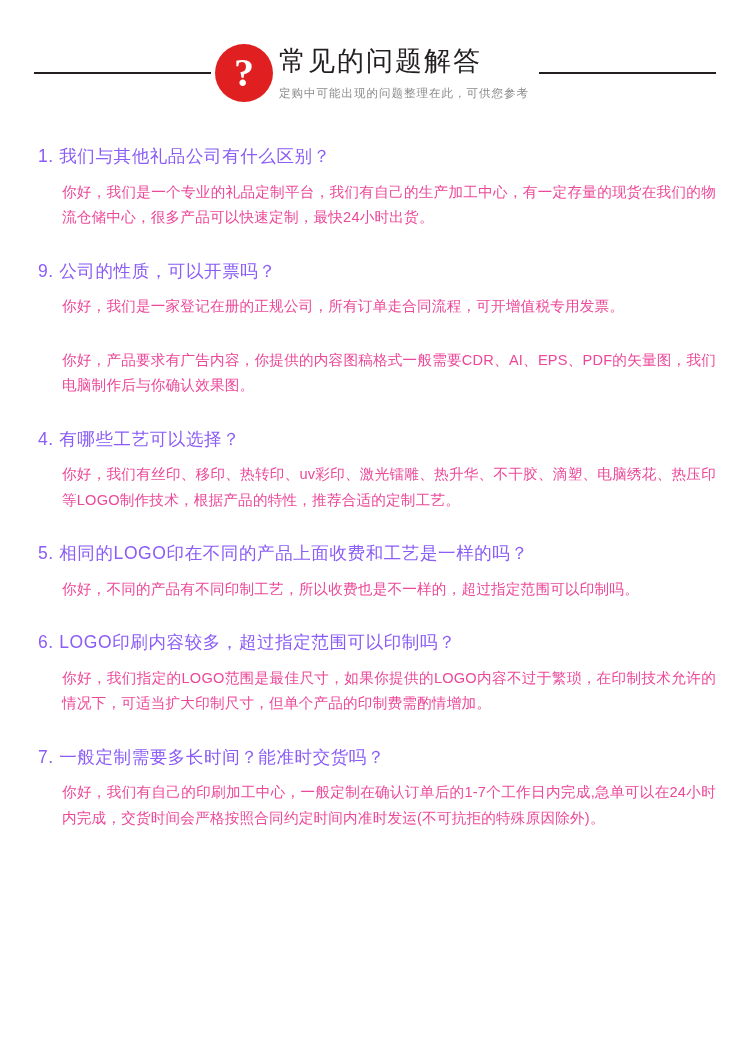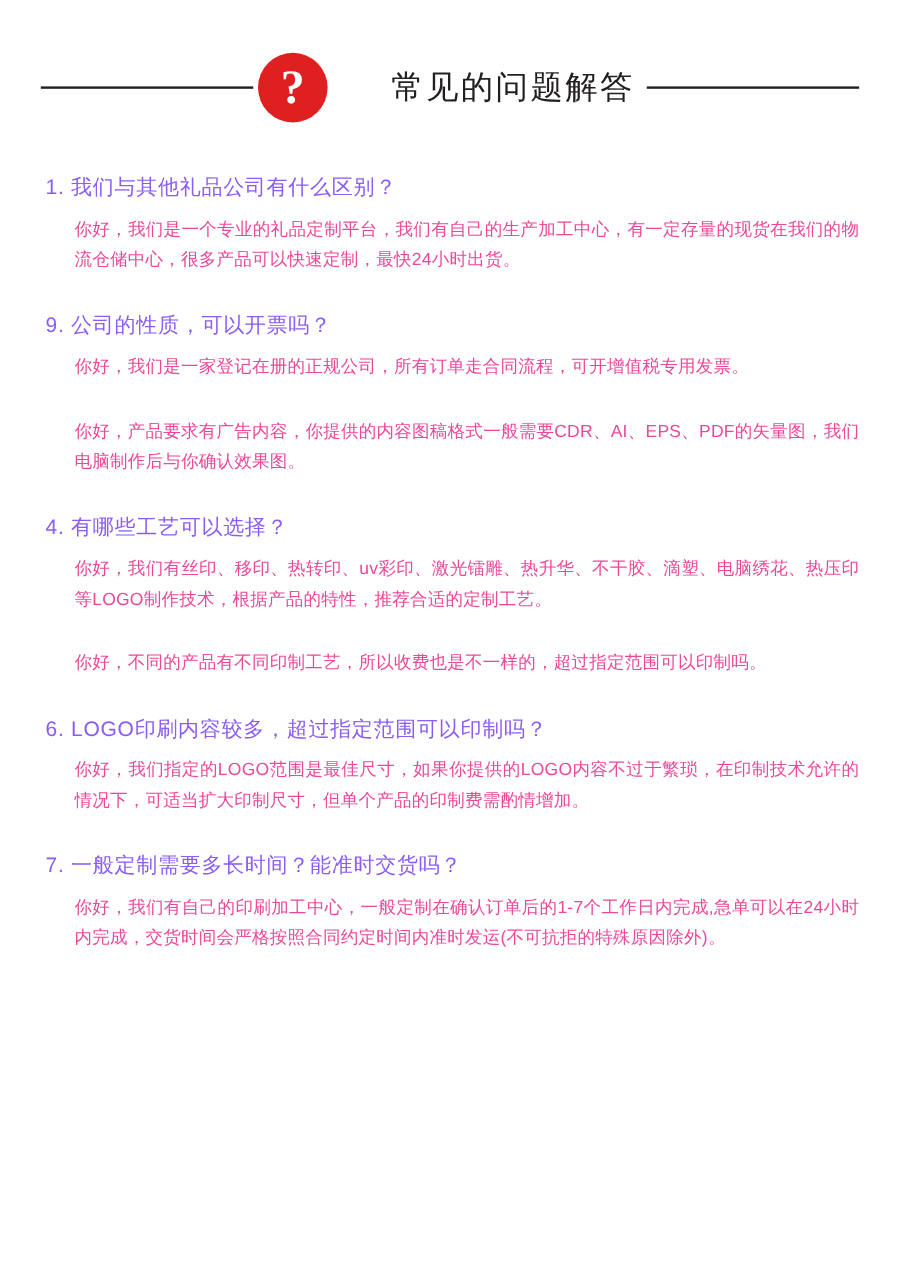--- a/index.html
+++ b/index.html
@@ -56,21 +56,21 @@
     justify-content: center;
     font-size: 40px;
     font-weight: bold;
     line-height: 1;
     font-family: "Liberation Serif", "DejaVu Serif", serif;
     flex: 0 0 auto;
   }
 
   .title-block {
     margin-left: 6px;
-    text-align: right;
+    text-align: left;
     min-width: 250px;
   }
   .title-main {
     font-size: 27px;
     letter-spacing: 2px;
     color: #231f20;
     line-height: 1.2;
     white-space: nowrap;
   }
   .title-sub {
@@ -113,20 +113,21 @@
 <body>
 
 <div class="page">
 
   <div class="header">
     <div class="rule left"></div>
     <div class="header-center">
       <div class="qmark">?</div>
       <div class="title-block">
         <div class="title-main">常见的问题解答</div>
+        <div class="title-sub">定购中可能出现的问题整理在此，可供您参考</div>
       </div>
     </div>
     <div class="rule right"></div>
   </div>
 
   <div class="faq-list">
 
     <div class="faq-item">
       <div class="faq-q">1. 我们与其他礼品公司有什么区别？</div>
       <div class="faq-a">你好，我们是一个专业的礼品定制平台，我们有自己的生产加工中心，有一定存量的现货在我们的物流仓储中心，很多产品可以快速定制，最快24小时出货。</div>
@@ -140,20 +141,21 @@
     <div class="faq-item">
       <div class="faq-a">你好，产品要求有广告内容，你提供的内容图稿格式一般需要CDR、AI、EPS、PDF的矢量图，我们电脑制作后与你确认效果图。</div>
     </div>
 
     <div class="faq-item">
       <div class="faq-q">4. 有哪些工艺可以选择？</div>
       <div class="faq-a">你好，我们有丝印、移印、热转印、uv彩印、激光镭雕、热升华、不干胶、滴塑、电脑绣花、热压印等LOGO制作技术，根据产品的特性，推荐合适的定制工艺。</div>
     </div>
 
     <div class="faq-item">
+      <div class="faq-q">5. 相同的LOGO印在不同的产品上面收费和工艺是一样的吗？</div>
       <div class="faq-a">你好，不同的产品有不同印制工艺，所以收费也是不一样的，超过指定范围可以印制吗。</div>
     </div>
 
     <div class="faq-item">
       <div class="faq-q">6. LOGO印刷内容较多，超过指定范围可以印制吗？</div>
       <div class="faq-a">你好，我们指定的LOGO范围是最佳尺寸，如果你提供的LOGO内容不过于繁琐，在印制技术允许的情况下，可适当扩大印制尺寸，但单个产品的印制费需酌情增加。</div>
     </div>
 
     <div class="faq-item">
       <div class="faq-q">7. 一般定制需要多长时间？能准时交货吗？</div>

